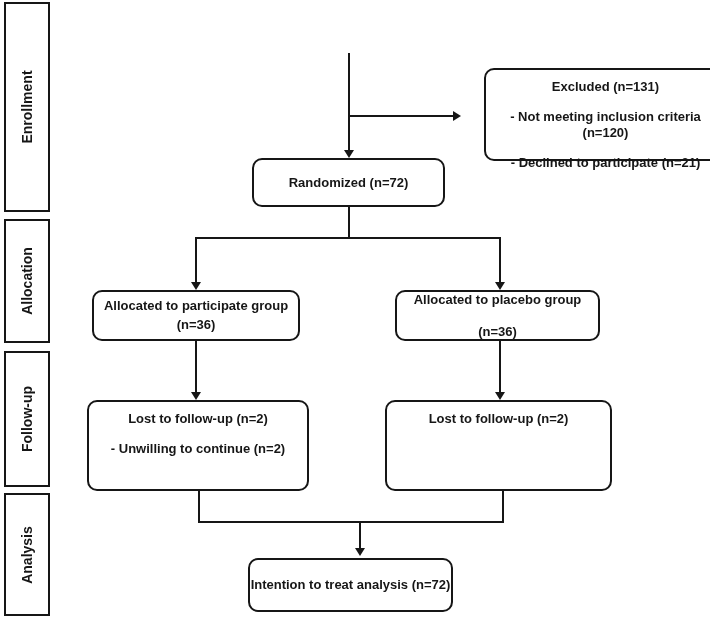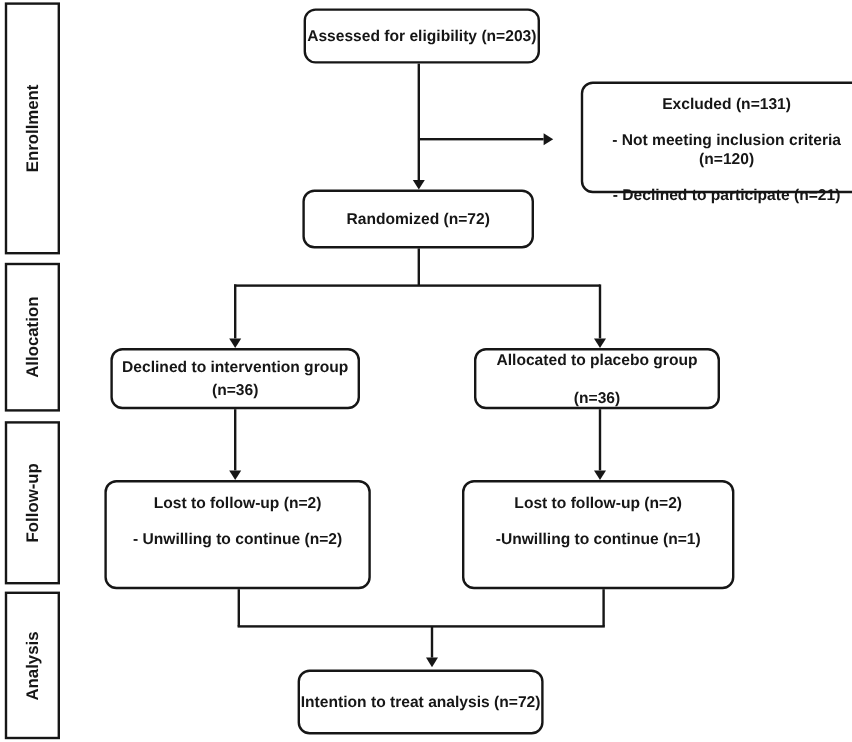--- a/index.html
+++ b/index.html
@@ -107,51 +107,47 @@
   <div class="arrow-down" style="left:191px; top:392px;"></div>
   <div class="vline" style="left:499px; top:341px; height:51px;"></div>
   <div class="arrow-down" style="left:495px; top:392px;"></div>
 
   <div class="vline" style="left:198px; top:491px; height:31px;"></div>
   <div class="vline" style="left:502px; top:491px; height:31px;"></div>
   <div class="hline" style="left:198px; top:521px; width:306px;"></div>
   <div class="vline" style="left:359px; top:522px; height:26px;"></div>
   <div class="arrow-down" style="left:355px; top:548px;"></div>
 
-  <div class="node center" style="left:253px; top:7px; width:197px; height:46px;">
-    <span>Assessed for eligibility (n=203)</span>
-  </div>
 
   <div class="node multi" style="left:463px; top:68px; width:243px; height:93px;margin-left:21px;">
     <span class="title">Excluded (n=131)</span>
     <span class="item">- Not meeting inclusion criteria (n=120)</span>
     <span class="item">- Declined to participate (n=21)</span>
   </div>
 
   <div class="node center" style="left:252px; top:158px; width:193px; height:49px;">
     <span>Randomized (n=72)</span>
   </div>
 
   <div class="node center" style="left:92px; top:290px; width:208px; height:51px; gap:3px;">
-    <span>Declined to intervention group</span>
+    <span>Allocated to participate group</span>
     <span>(n=36)</span>
   </div>
 
   <div class="node center" style="left:395px; top:290px; width:205px; height:51px; gap:16px;">
     <span>Allocated to placebo group</span>
     <span>(n=36)</span>
   </div>
 
   <div class="node multi" style="left:87px; top:400px; width:222px; height:91px;">
     <span class="title">Lost to follow-up (n=2)</span>
     <span class="item">- Unwilling to continue (n=2)</span>
   </div>
 
   <div class="node multi" style="left:385px; top:400px; width:227px; height:91px;">
     <span class="title">Lost to follow-up (n=2)</span>
-    <span class="item">-Unwilling to continue (n=1)</span>
   </div>
 
   <div class="node center" style="left:248px; top:558px; width:205px; height:54px; gap:10px;">
     <span>Intention to treat analysis (n=72)</span>
   </div>
 
 </div>
 
 </body></html>

